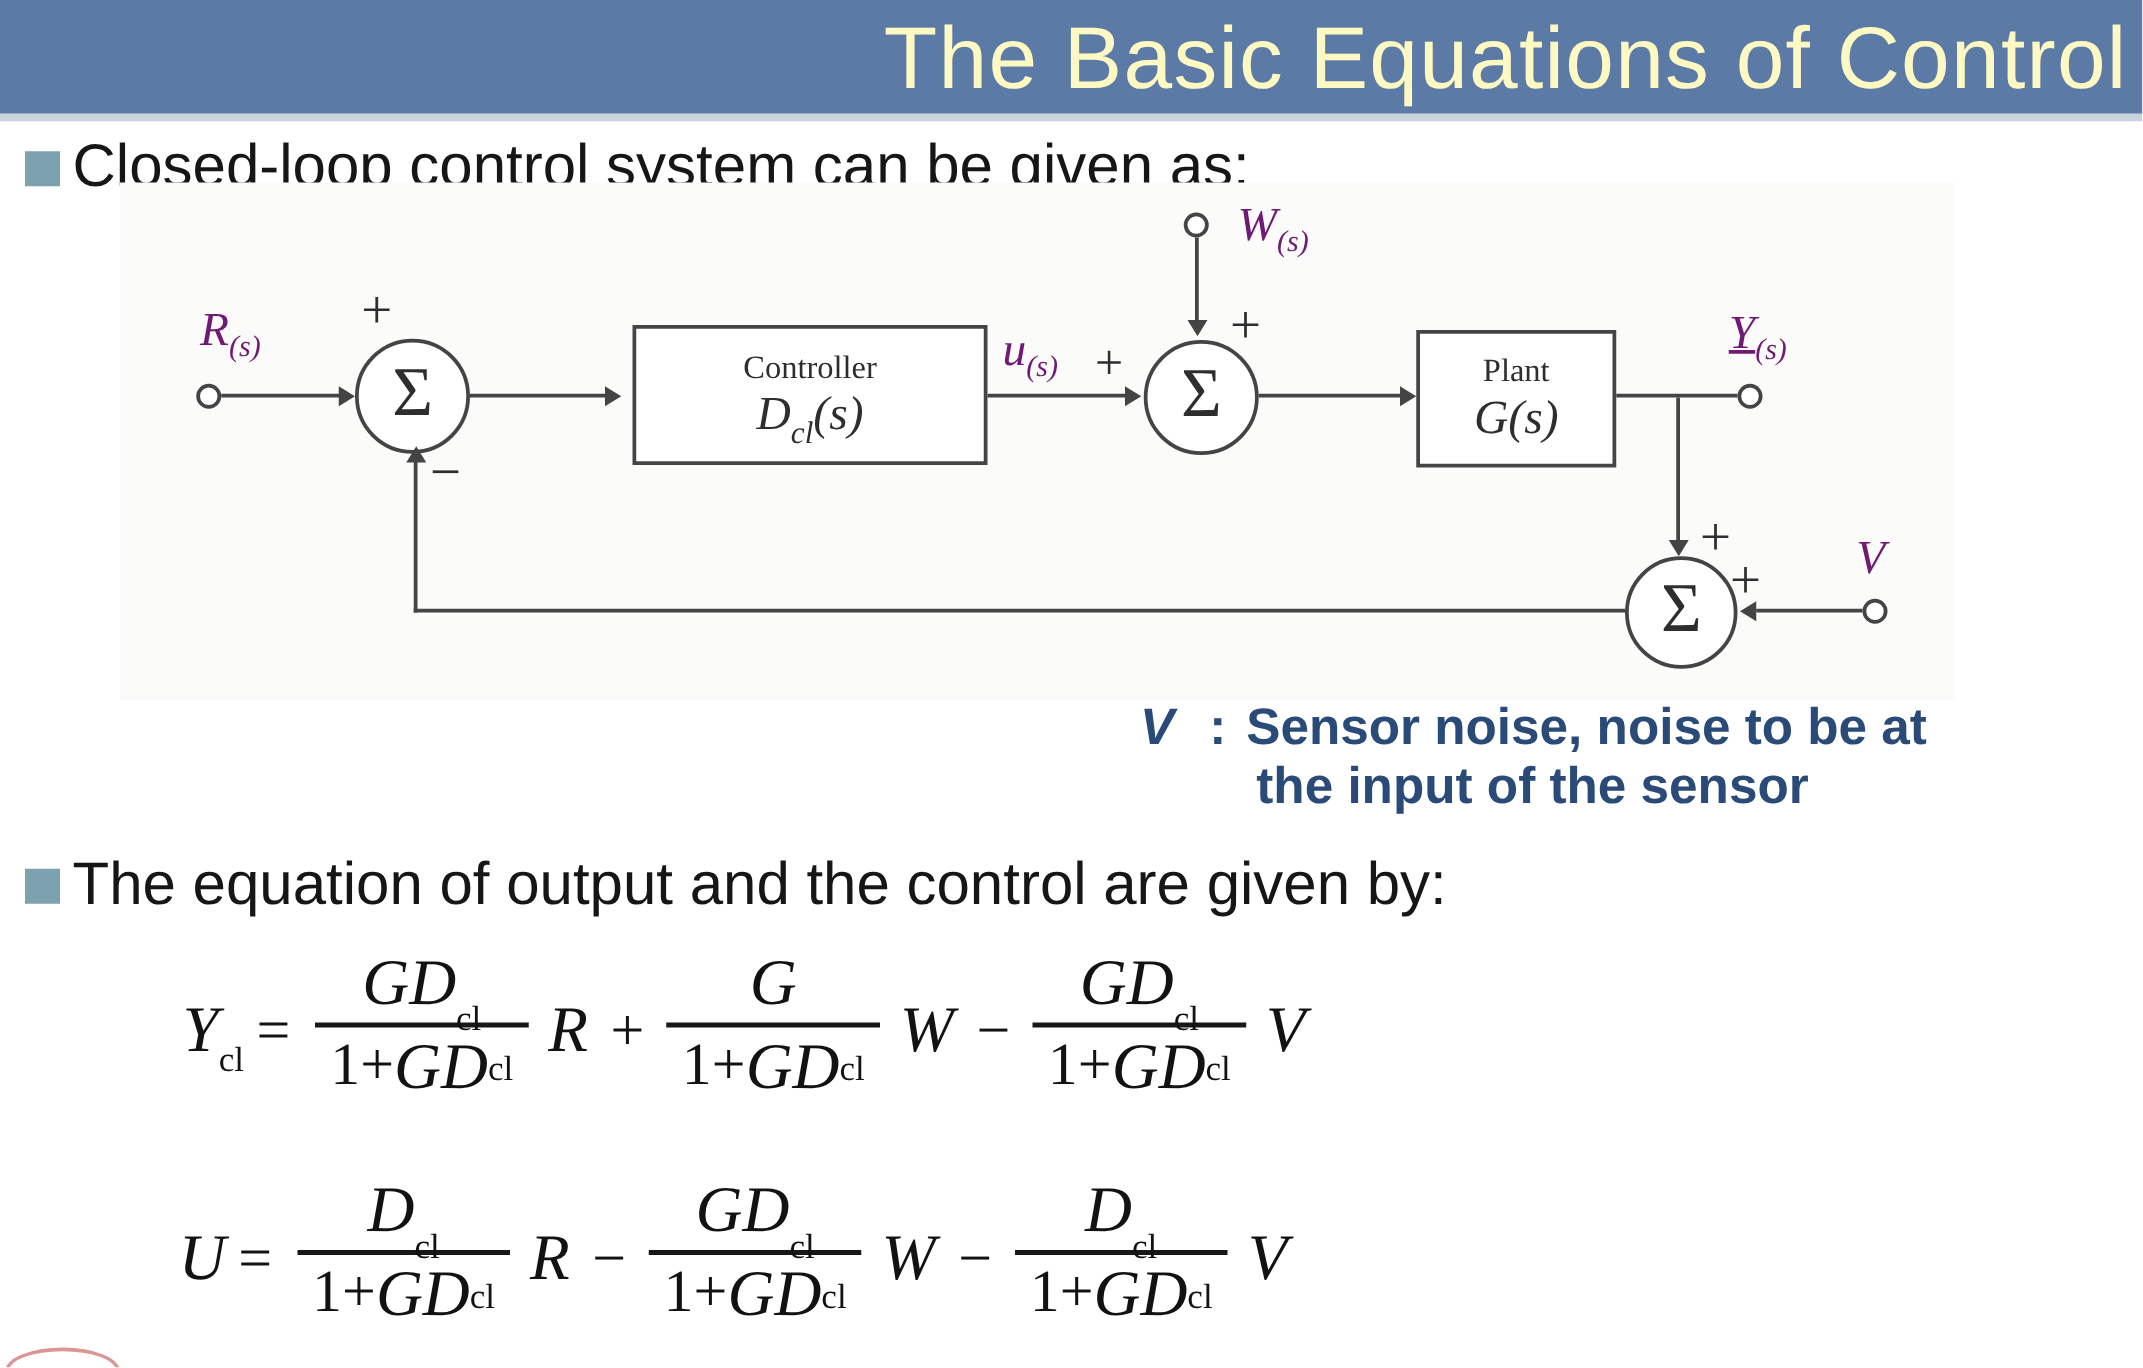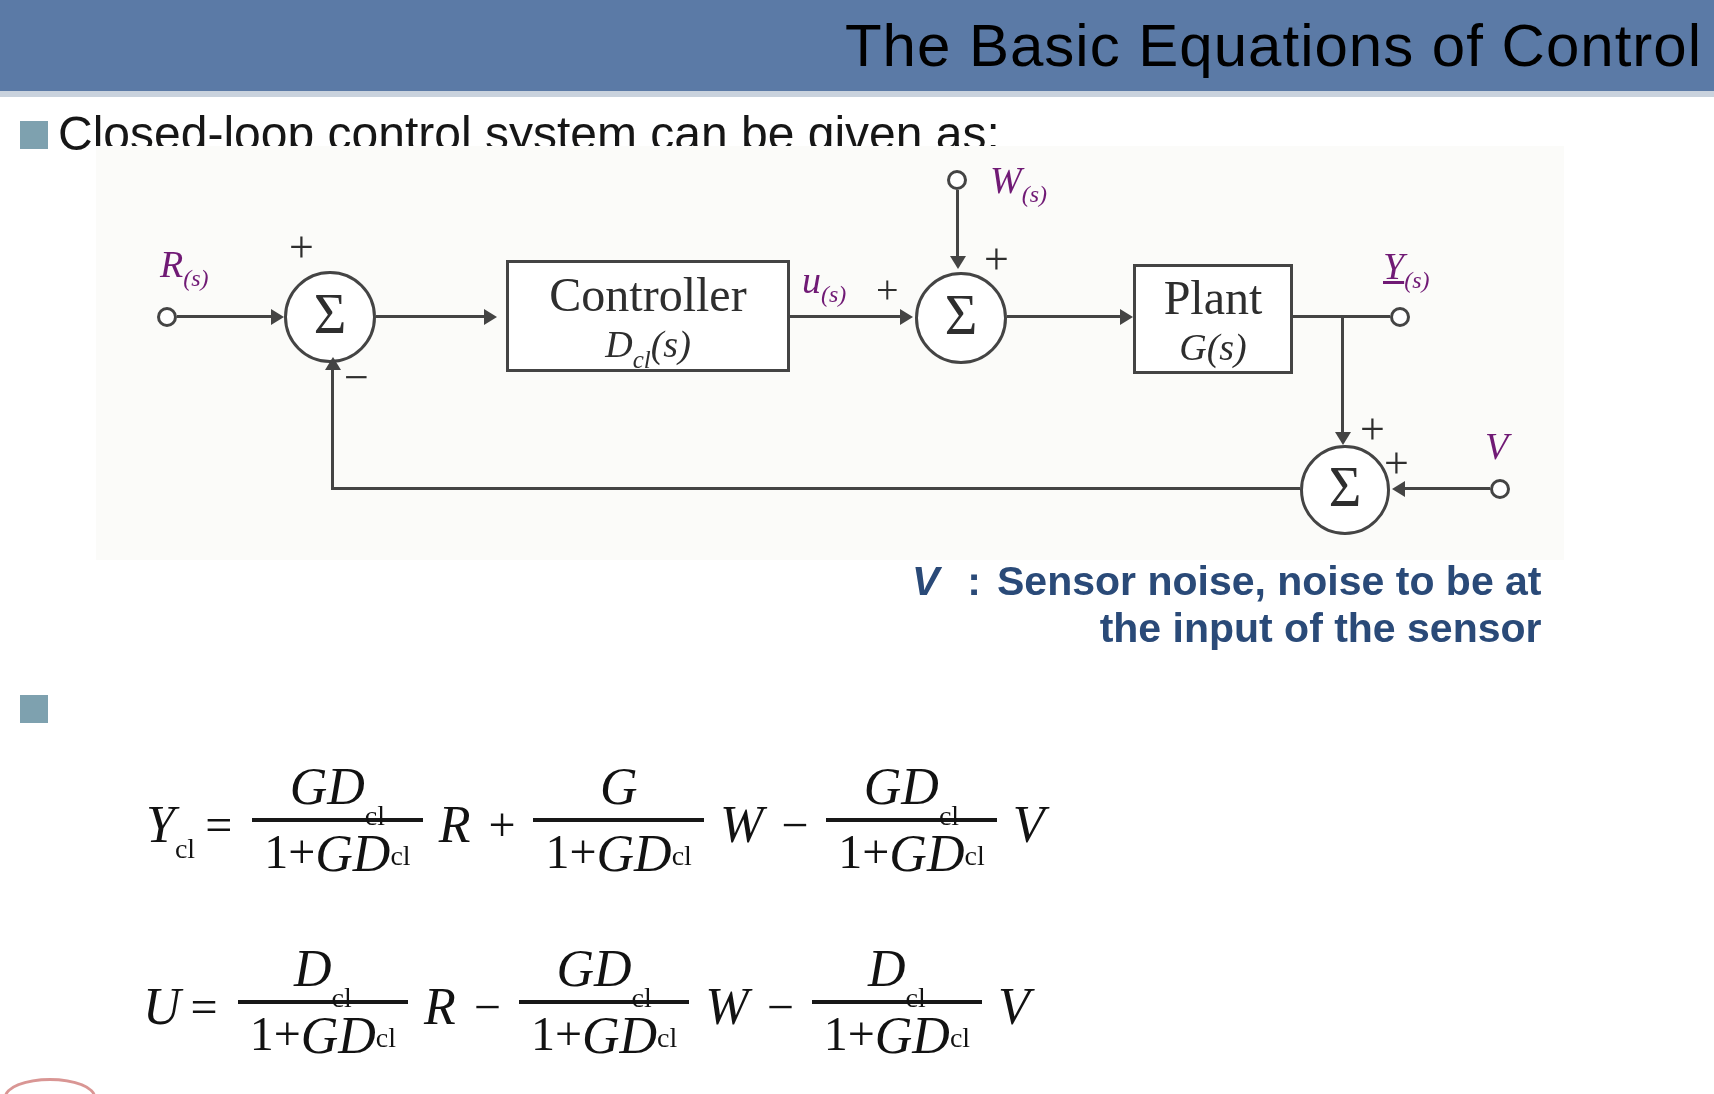--- a/index.html
+++ b/index.html
@@ -3,54 +3,54 @@
 <meta charset="utf-8">
 <style>
   html,body{margin:0;padding:0;background:#ffffff;}
   .slide{position:relative;width:1714px;height:1094px;overflow:hidden;background:#ffffff;
          font-family:"Liberation Sans",sans-serif;}
   .abs{position:absolute;}
 
   
   .title-bar{left:0;top:0;width:1714px;height:91px;background:#5b7aa6;display:flex;
              align-items:center;justify-content:flex-end;padding-right:12px;box-sizing:border-box;}
-  .title-text{font-size:60px;color:#000000;letter-spacing:1px;white-space:nowrap;}
+  .title-text{font-size:70px;color:#fef9c3;letter-spacing:1px;white-space:nowrap;}
   .title-strip{left:0;top:91px;width:1714px;height:6px;background:#c9d2dd;}
 
   
   .bullet-sq{width:28px;height:28px;background:#7ea1af;}
   .bullet-text{font-size:48px;color:#161616;line-height:56px;white-space:nowrap;}
 
   
   .scan{left:96px;top:146px;width:1468px;height:414px;background:#fbfbf9;}
   .ink{background:#444444;}
   .term{width:20px;height:20px;border:3px solid #444444;border-radius:50%;background:#ffffff;box-sizing:border-box;}
   .sumj{border:3px solid #444444;border-radius:50%;background:#ffffff;display:flex;align-items:center;
         justify-content:center;box-sizing:border-box;}
   .sigma{font-family:"Liberation Serif",serif;font-size:56px;color:#2e2e2e;transform:translateY(-3px);}
   .dbox{border:3px solid #444444;background:#ffffff;display:flex;flex-direction:column;align-items:center;
         justify-content:center;box-sizing:border-box;font-family:"Liberation Serif",serif;color:#2e2e2e;}
-  .dbox .l1{font-size:48px;}
+  .dbox .l1{font-size:26px;}
   .dbox .l2{font-size:38px;}
   .dlabel{font-family:"Liberation Serif",serif;color:#701a75;font-size:38px;white-space:nowrap;}
   .it{font-style:italic;}
   .dsub{font-size:24px;position:relative;top:9px;font-style:italic;}
   .csub{font-size:25px;position:relative;top:11px;font-style:italic;}
   .sign{font-family:"Liberation Serif",serif;color:#2e2e2e;font-size:44px;}
   .ah{width:0;height:0;}
   .ah.r{border-top:8px solid transparent;border-bottom:8px solid transparent;border-left:13px solid #444444;}
   .ah.l{border-top:8px solid transparent;border-bottom:8px solid transparent;border-right:13px solid #444444;}
   .ah.d{border-left:8px solid transparent;border-right:8px solid transparent;border-top:13px solid #444444;}
   .ah.u{border-left:8px solid transparent;border-right:8px solid transparent;border-bottom:13px solid #444444;}
 
   
   .note{left:912px;top:558px;display:flex;color:#2a4a78;font-weight:bold;font-size:41px;line-height:47px;}
   .note .nv{font-style:italic;margin-right:28px;}
   .note .nc{margin-right:16px;}
-  .note .l2{margin-left:8px;text-align:right;}
+  .note .l2{margin-left:8px;}
 
   
   .eq{position:absolute;display:flex;align-items:center;font-family:"Liberation Serif",serif;color:#121212;margin-left:16px;}
   .eq .v{font-size:52px;font-style:italic;}
   .eq .sub{font-size:28px;position:relative;top:16px;font-style:normal;}
   .eq .equals{font-size:48px;margin:0 14px 0 10px;}
   .eq .op{font-size:48px;margin:0 12px;}
   .eq .mvar{font-size:52px;font-style:italic;margin:0 6px 0 10px;}
   .frac{display:flex;flex-direction:column;align-items:center;margin:0 6px;}
   .frac .num{height:80px;display:flex;align-items:flex-end;justify-content:center;padding:0 12px 2px;}
@@ -144,20 +144,21 @@
   <div class="abs note">
     <span class="nv">V</span>
     <span class="nc">:</span>
     <span>
       <div>Sensor noise, noise to be at</div>
       <div class="l2">the input of the sensor</div>
     </span>
   </div>
 
   <div class="abs bullet-sq" style="left:20px;top:695px;"></div>
+  <div class="abs bullet-text" style="left:58px;top:680px;">The equation of output and the control are given by:</div>
 
   <div class="eq" style="left:130px;top:736px;">
     <span><span class="v">Y</span><span class="sub">cl</span></span>
     <span class="equals">=</span>
 
     <span class="frac">
       <span class="num">
           <span class="v">GD</span>
           <span class="sub">cl</span>
         </span>

